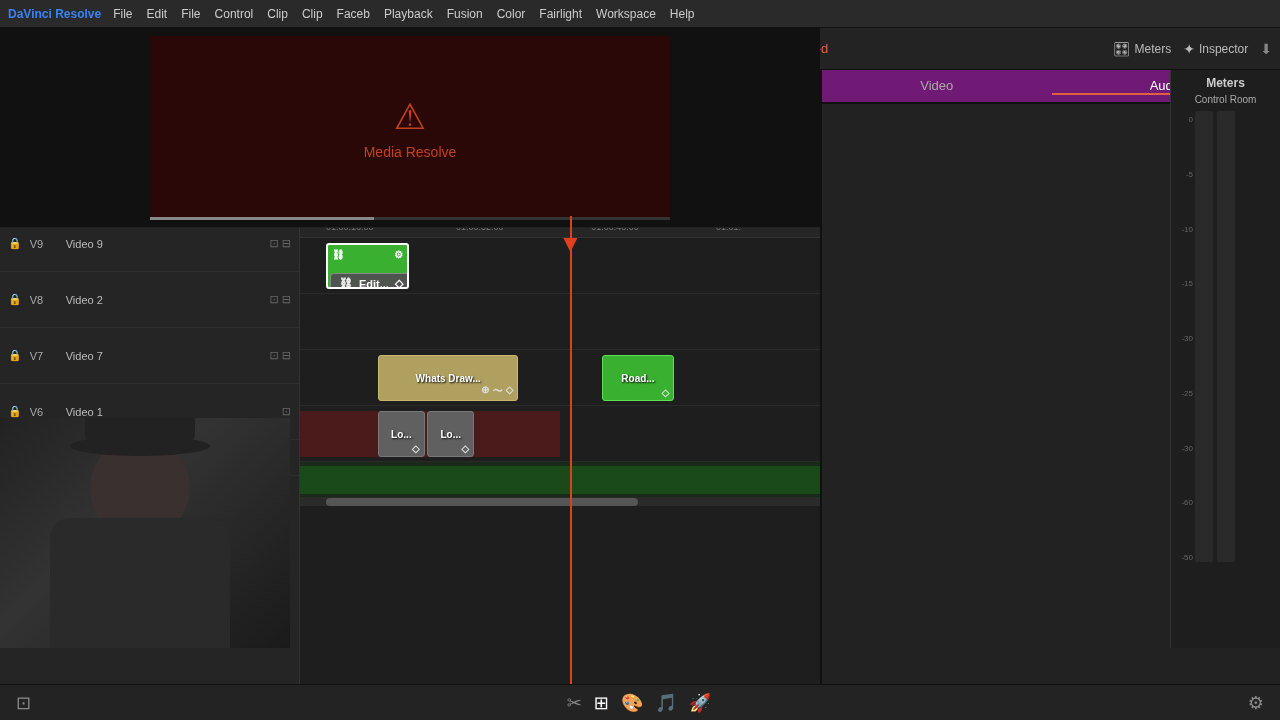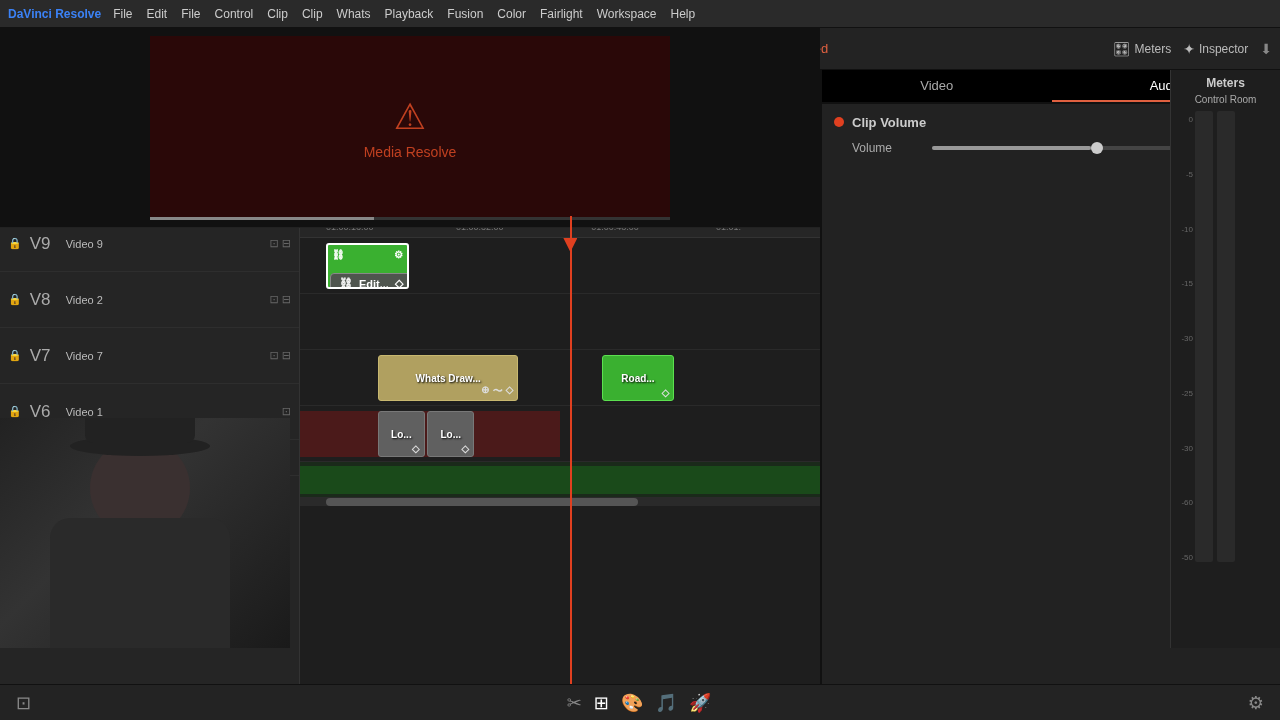--- a/index.html
+++ b/index.html
@@ -192,23 +192,24 @@
     
     .inspector-panel {
       width: 460px;
       background: #222;
       border-left: 1px solid #111;
       display: flex;
       flex-direction: column;
     }
     .inspector-tabs {
       display: flex;
-      background: #000000;
+      background: #701a75;
       border-bottom: 2px solid #111;
       height: 34px;
+      align-items: center;
     }
     .inspector-tabs .itab {
       flex: 1;
       display: flex;
       align-items: center;
       justify-content: center;
       color: #aaa;
       font-size: 13px;
       cursor: pointer;
       border-bottom: 2px solid transparent;
@@ -312,21 +313,21 @@
     .track-row {
       height: 56px;
       border-bottom: 1px solid #2e2e2e;
       display: flex;
       align-items: center;
       padding: 0 8px;
       gap: 8px;
     }
     .track-row .track-name {
       color: #aaa;
-      font-size: 17px;
+      font-size: 11px;
       min-width: 28px;
     }
     .track-row .track-label {
       color: #bbb;
       font-size: 11px;
     }
     .track-row .lock-icon { color: #555; font-size: 11px; }
     .track-row .mini-icons {
       display: flex;
       gap: 3px;
@@ -483,21 +484,21 @@
 <body>
 
 <div class="menu-bar">
   <span class="logo">DaVinci Resolve</span>
   <span class="menu-item">File</span>
   <span class="menu-item">Edit</span>
   <span class="menu-item">File</span>
   <span class="menu-item">Control</span>
   <span class="menu-item">Clip</span>
   <span class="menu-item">Clip</span>
-  <span class="menu-item">Whats</span>
+  <span class="menu-item">Faceb</span>
   <span class="menu-item">Playback</span>
   <span class="menu-item">Fusion</span>
   <span class="menu-item">Color</span>
   <span class="menu-item">Fairlight</span>
   <span class="menu-item">Workspace</span>
   <span class="menu-item">Help</span>
 </div>
 
 <div class="title-bar">
   <span class="project-title">Whats New A Road To Damascus-Promises</span>
@@ -751,43 +752,20 @@
       <div class="inspector-tabs">
         <div class="itab">
           <span>Video</span>
         </div>
         <div class="itab active">
           <span>Audio</span>
         </div>
       </div>
       <div class="inspector-body">
 
-        <div class="inspector-section">
-          <div class="inspector-section-header">
-            <div class="dot"></div>
-            <span class="section-title">Clip Volume</span>
-            <span class="ico">◇</span>
-            <span class="ico">↺</span>
-          </div>
-
-          <div class="inspector-row">
-            <span class="row-label">Volume</span>
-            <div class="row-slider-wrap">
-              <div class="slider-track">
-                <div class="slider-fill" style="width:62%;"></div>
-                <div class="slider-thumb" style="left:62%;"></div>
-              </div>
-            </div>
-            <span class="row-value">-8.61</span>
-            <div class="row-icons">
-              <span class="ico">◇</span>
-              <span class="ico">↺</span>
-            </div>
-          </div>
-        </div>
 
 
       </div>
     </div>
 
     <div style="width:110px; background:#1e1e1e; border-left:1px solid #333; display:flex; flex-direction:column; padding:6px 4px; position:absolute; right:0; top:0; bottom:36px;">
       <div class="meters-title">Meters</div>
       <div class="meters-label">Control Room</div>
       <div style="display:flex; align-items:flex-start; gap:2px; height:100%;">
         <div style="display:flex; flex-direction:column; justify-content:space-between; height:85%; font-size:8px; color:#666; padding-top:4px; min-width:18px; text-align:right;">

